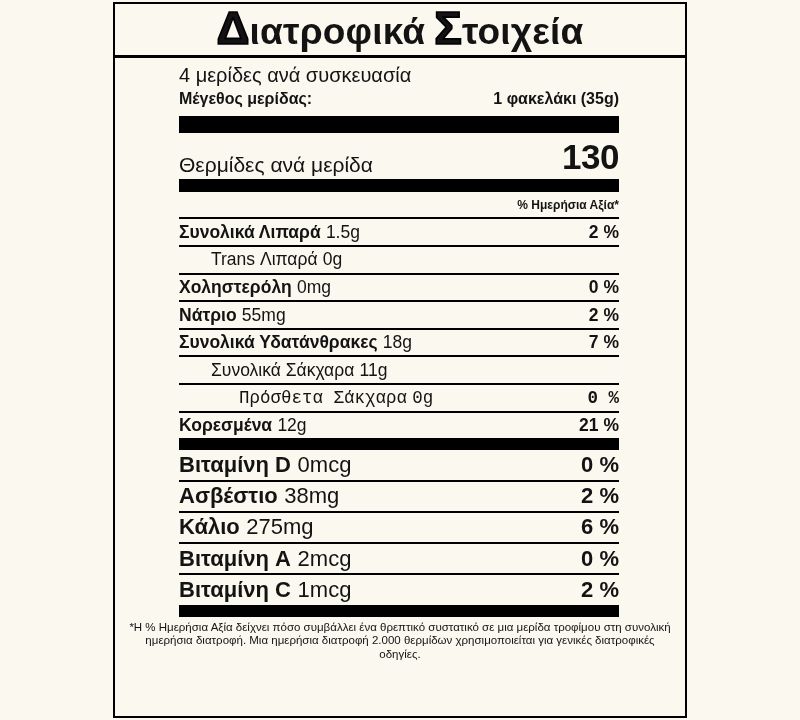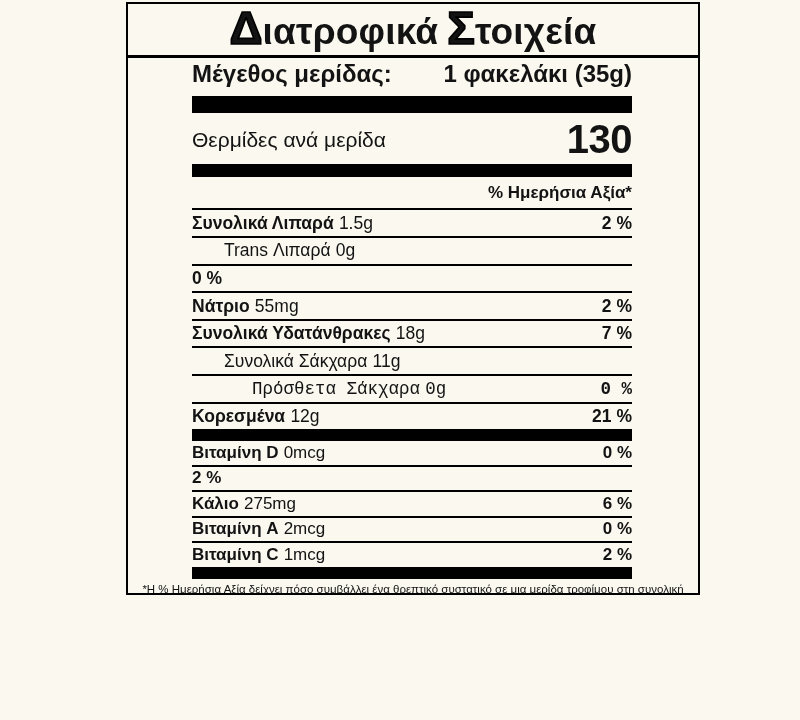--- a/index.html
+++ b/index.html
@@ -6,22 +6,22 @@
   html, body { width: 800px; height: 720px; }
   body {
     background: #FAF8EF;
     font-family: "Liberation Sans", "DejaVu Sans", sans-serif;
     color: #131313;
     position: relative;
     overflow: hidden;
   }
   .nf-label {
     position: absolute;
-    left: 126px; top: 2px;
-    width: 574px; height: 593px;
+    left: 113px; top: 2px;
+    width: 574px; height: 716px;
     border: 2px solid #000;
     background: #FAF8EF;
     display: flex;
     flex-direction: column;
     overflow: hidden;
   }
   .title-box {
     border-bottom: 3px solid #000;
     text-align: center;
     padding: 0 0 3px;
@@ -36,47 +36,47 @@
   .t-rest {
     font-weight: bold;
     font-size: 37px;
     letter-spacing: 0.2px;
   }
   .t-word1 { margin-right: 9px; }
   .inner { padding: 0 66px 0 64px; }
   .servings { font-size: 20px; padding: 6px 0 1px; }
   .serving-row {
     display: flex; justify-content: space-between;
-    font-weight: bold; font-size: 24px;
+    font-weight: bold; font-size: 16px;
     padding: 2px 0 8px;
   }
   .bar { background: #000; }
   .bar-serv { height: 17px; }
   .bar-cal  { height: 13px; }
   .bar-mid  { height: 12px; }
   .calories-row {
-    display: flex; justify-content: space-between; align-items: center;
+    display: flex; justify-content: space-between; align-items: flex-end;
     padding: 4px 0 2px;
   }
   .calories-label { font-size: 21px; }
-  .calories-value { font-size: 40px; font-weight: bold; letter-spacing: -0.5px; }
+  .calories-value { font-size: 35px; font-weight: bold; letter-spacing: -0.5px; }
   .dv-header {
-    text-align: right; font-size: 17px; font-weight: bold;
+    text-align: right; font-size: 12px; font-weight: bold;
     padding: 6px 0 5px;
     border-bottom: 2px solid #000;
   }
   .row {
     display: flex; justify-content: space-between; align-items: baseline;
     border-bottom: 2px solid #000;
     font-size: 17.5px; line-height: 1.15;
     padding: 2.5px 0 3px;
     text-align: right;
   }
   .rows .row:last-child, .micro .row:last-child { border-bottom: none; }
-  .micro .row { font-size: 17px; padding: 1.5px 0 2.5px; }
+  .micro .row { font-size: 22px; padding: 1.5px 0 2.5px; }
   .indent-0 { padding-left: 0; }
   .indent-1 { padding-left: 32px; }
   .indent-2 { padding-left: 60px; font-family: Liberation Mono, monospace; }
   .lbl.b { font-weight: bold; }
   .amt { margin-left: 0.3em; }
   .pct { font-weight: bold; white-space: nowrap; }
   .footnote {
     font-size: 11.5px; line-height: 1.18; text-align: center;
     padding: 4px 14px 3px;
   }
@@ -85,20 +85,21 @@
 <body>
 
 <div class="nf-label">
 
   <div class="title-box">
     <span class="t-word1"><span class="t-init">Δ</span><span class="t-rest">ιατροφικά</span></span><span><span class="t-init">Σ</span><span class="t-rest">τοιχεία</span></span>
   </div>
 
   <div class="inner">
 
+    <div class="servings">4 μερίδες ανά συσκευασία</div>
 
     <div class="serving-row">
       <span>Μέγεθος μερίδας:</span>
       <span>1 φακελάκι (35g)</span>
     </div>
 
     <div class="bar bar-serv"></div>
 
     <div class="calories-row">
       <span class="calories-label">Θερμίδες ανά μερίδα</span>
@@ -112,20 +113,21 @@
     <div class="rows" id="nutrient-rows">
         <div class="row indent-0">
     <span class="rl"><span class="lbl b">Συνολικά Λιπαρά</span><span class="amt">1.5g</span></span>
     <span class="pct">2 %</span>
   </div>
         <div class="row indent-1">
     <span class="rl"><span class="lbl">Trans Λιπαρά</span><span class="amt">0g</span></span>
     <span class="pct"></span>
   </div>
         <div class="row indent-0">
+    <span class="rl"><span class="lbl b">Χοληστερόλη</span><span class="amt">0mg</span></span>
     <span class="pct">0 %</span>
   </div>
         <div class="row indent-0">
     <span class="rl"><span class="lbl b">Νάτριο</span><span class="amt">55mg</span></span>
     <span class="pct">2 %</span>
   </div>
         <div class="row indent-0">
     <span class="rl"><span class="lbl b">Συνολικά Υδατάνθρακες</span><span class="amt">18g</span></span>
     <span class="pct">7 %</span>
   </div>
@@ -144,20 +146,21 @@
       </div>
 
     <div class="bar bar-mid"></div>
 
     <div class="micro" id="micro-rows">
         <div class="row indent-0">
     <span class="rl"><span class="lbl b">Βιταμίνη D</span><span class="amt">0mcg</span></span>
     <span class="pct">0 %</span>
   </div>
         <div class="row indent-0">
+    <span class="rl"><span class="lbl b">Ασβέστιο</span><span class="amt">38mg</span></span>
     <span class="pct">2 %</span>
   </div>
         <div class="row indent-0">
     <span class="rl"><span class="lbl b">Κάλιο</span><span class="amt">275mg</span></span>
     <span class="pct">6 %</span>
   </div>
         <div class="row indent-0">
     <span class="rl"><span class="lbl b">Βιταμίνη A</span><span class="amt">2mcg</span></span>
     <span class="pct">0 %</span>
   </div>

